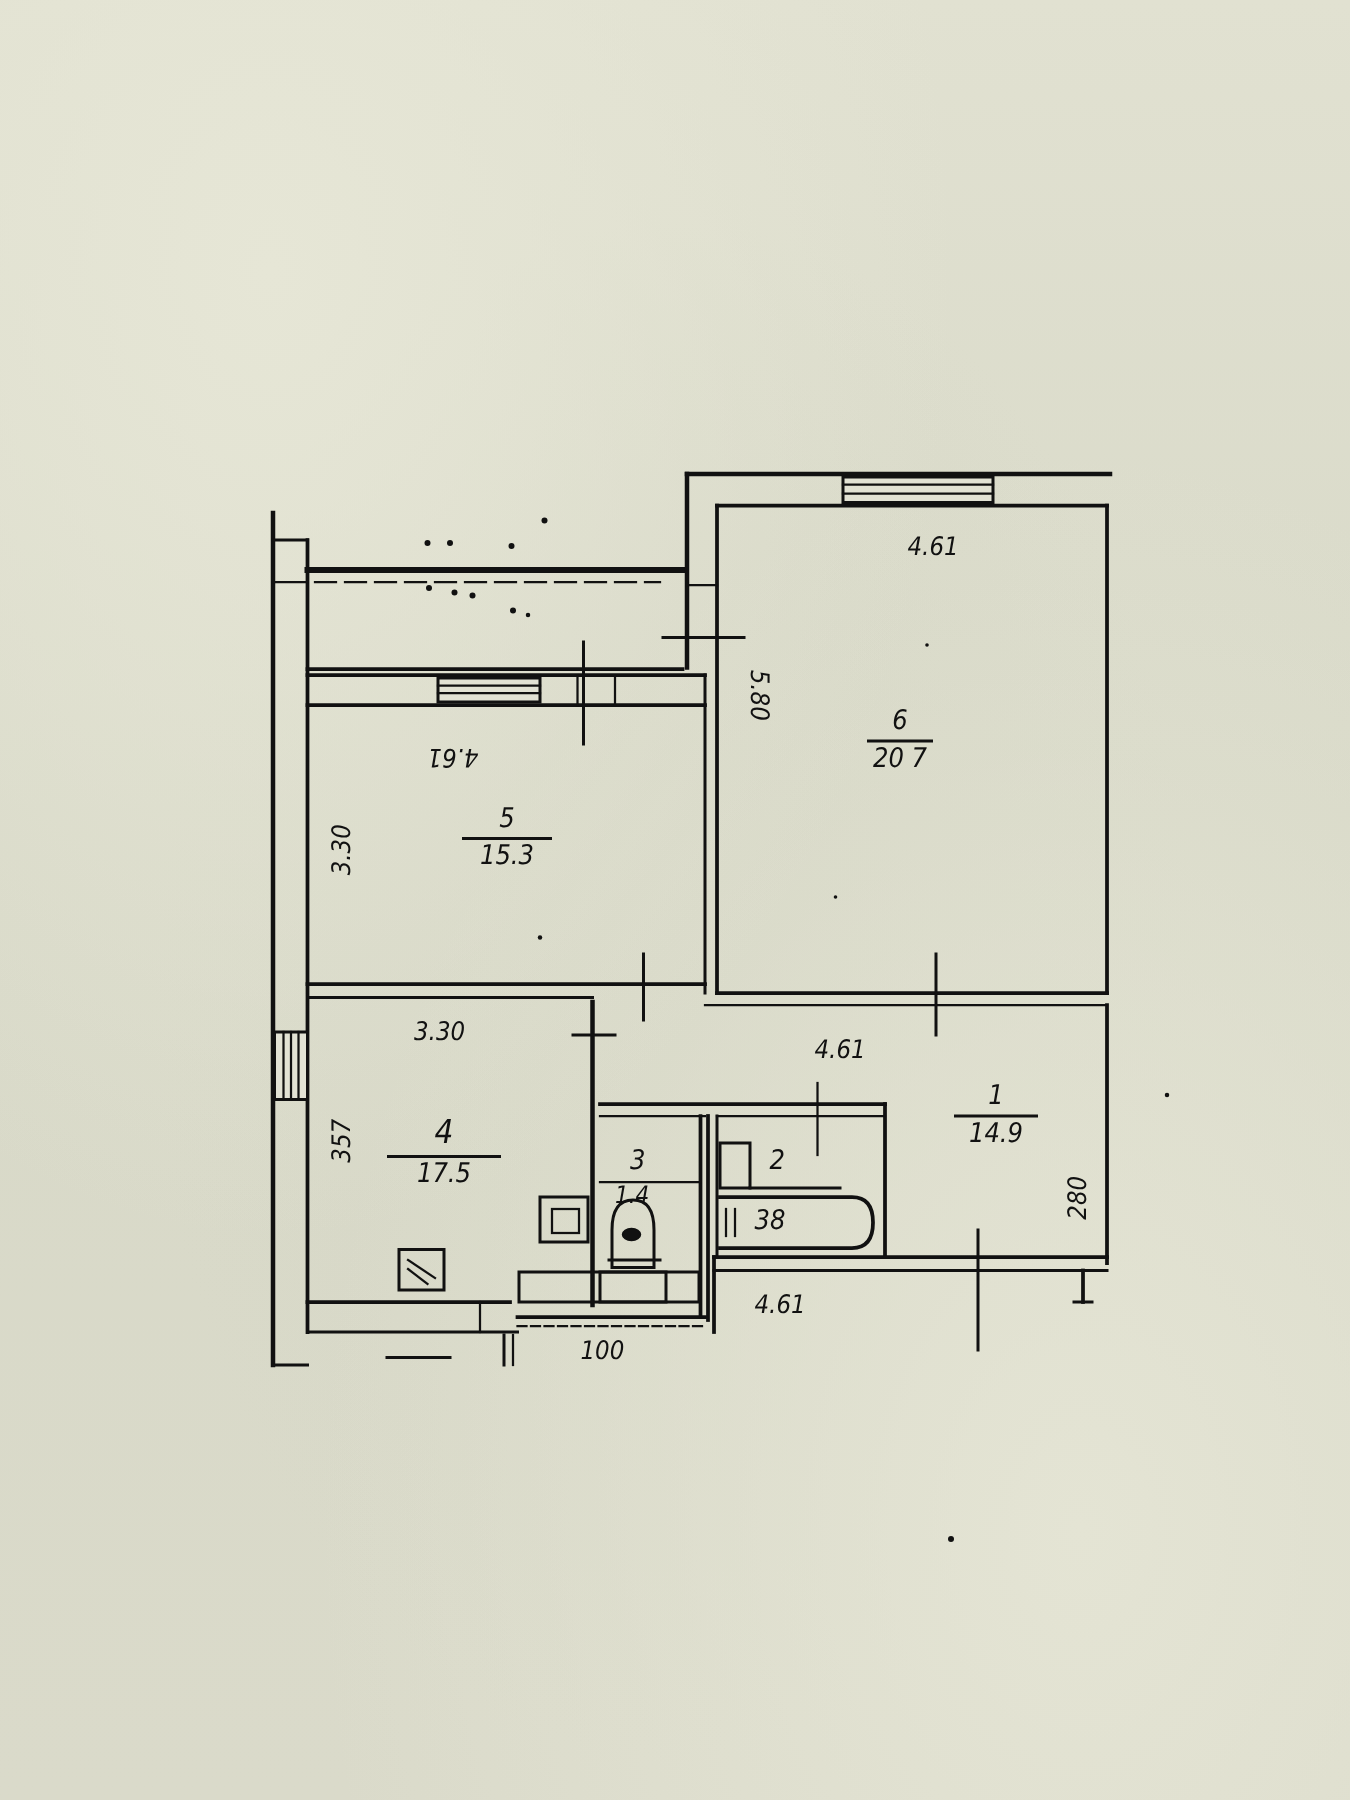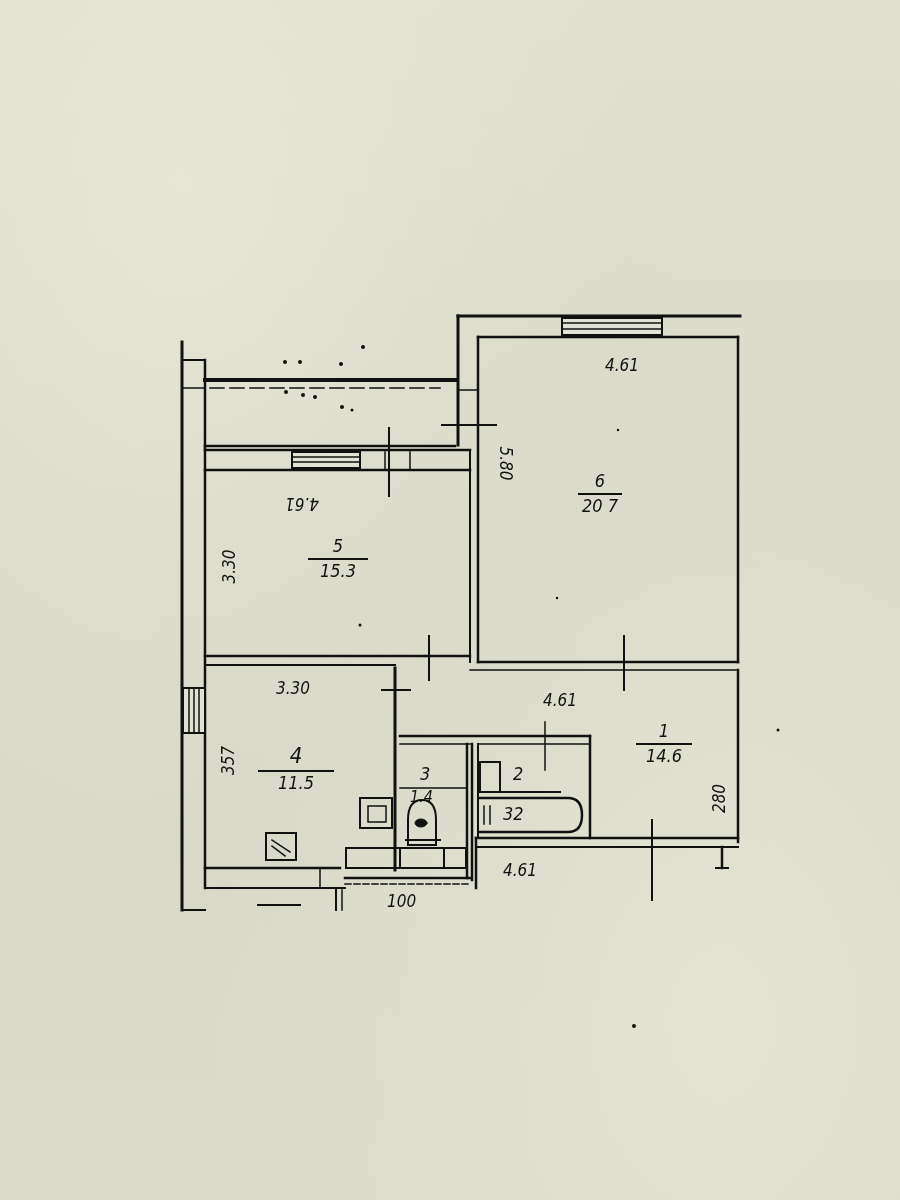--- a/index.html
+++ b/index.html
@@ -201,33 +201,33 @@
     <span class="lbl num" style="position:static;">5</span>
     <span class="bar" style="width:60px;"></span>
     <span class="lbl area" style="position:static;font-style:italic;">15.3</span>
   </div>
 
   <div class="lbl dim" style="left:276px; top:680px;">3.30</div>
   <div class="lbl dim rot-90" style="left:214px; top:752px;">357</div>
   <div class="room-frac" style="left:256px; top:745px; width:80px;">
     <span class="lbl num" style="position:static; font-size:22px;">4</span>
     <span class="bar" style="width:76px;"></span>
-    <span class="lbl area" style="position:static;">11.5</span>
+    <span class="lbl area" style="position:static;">17.5</span>
   </div>
 
   <div class="lbl num" style="left:420px; top:765px;">3</div>
   <div class="lbl area" style="left:410px; top:789px; font-size:16px;">1.4</div>
 
   <div class="lbl num" style="left:513px; top:765px;">2</div>
-  <div class="lbl area" style="left:503px; top:805px;">32</div>
+  <div class="lbl area" style="left:503px; top:805px;">38</div>
 
   <div class="lbl dim" style="left:543px; top:692px;">4.61</div>
   <div class="room-frac" style="left:634px; top:722px; width:60px;">
     <span class="lbl num" style="position:static;">1</span>
     <span class="bar" style="width:56px;"></span>
-    <span class="lbl area" style="position:static;">14.6</span>
+    <span class="lbl area" style="position:static;">14.9</span>
   </div>
   <div class="lbl dim rot-90" style="left:705px; top:790px;">280</div>
 
   <div class="lbl dim" style="left:503px; top:862px;">4.61</div>
   <div class="lbl dim" style="left:387px; top:893px;">100</div>
 
 </div>
 
 </body></html>

